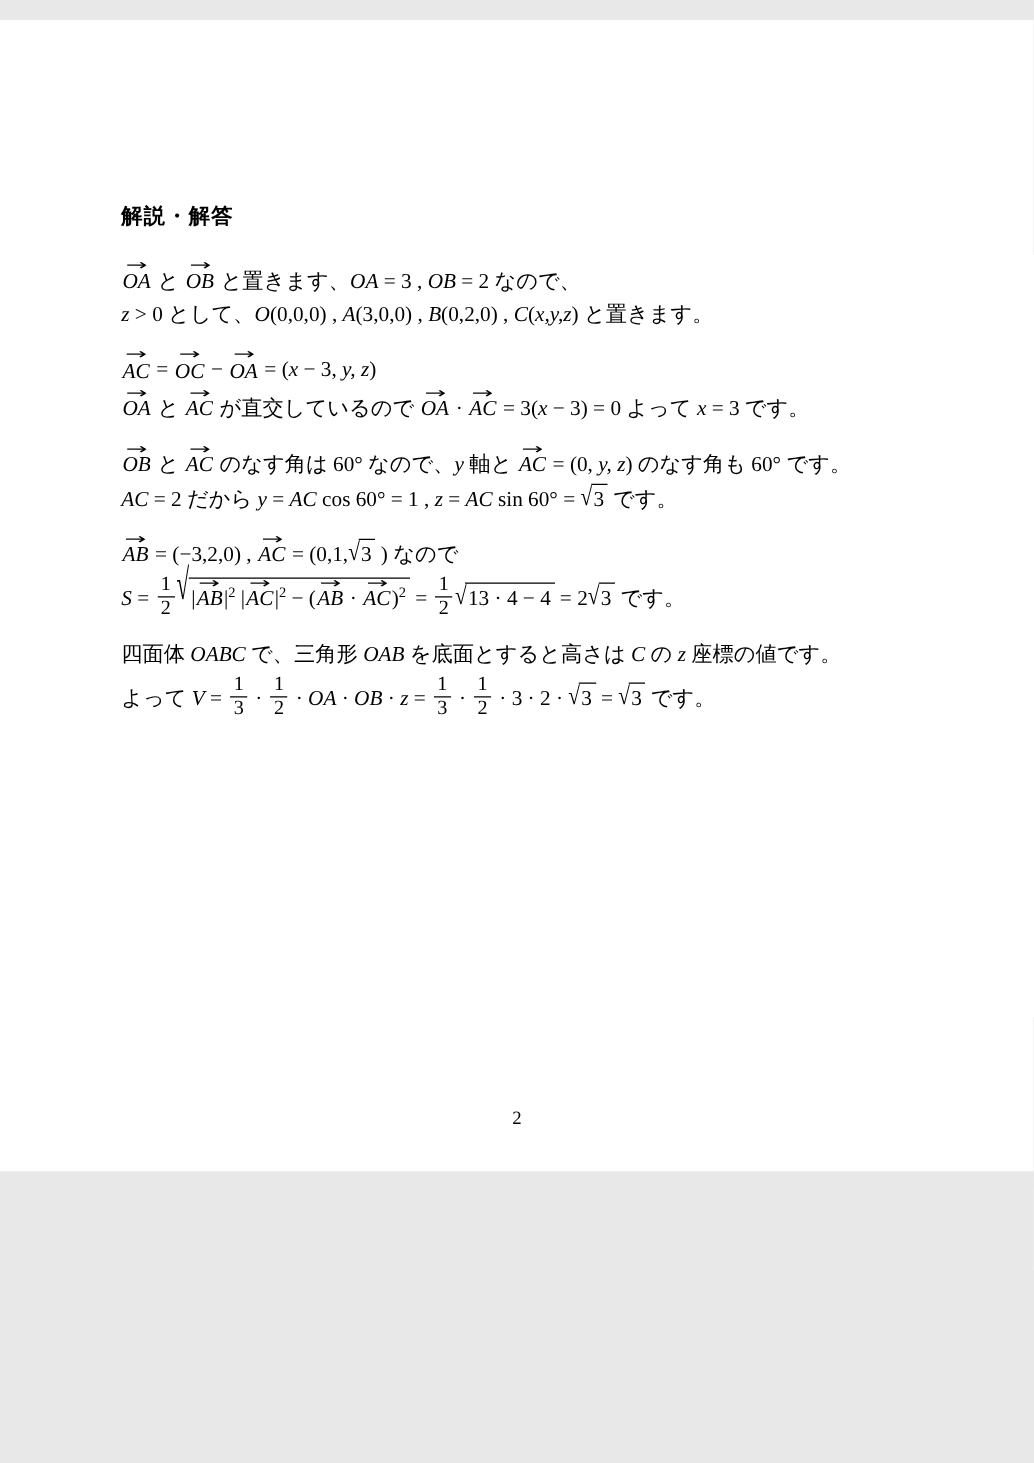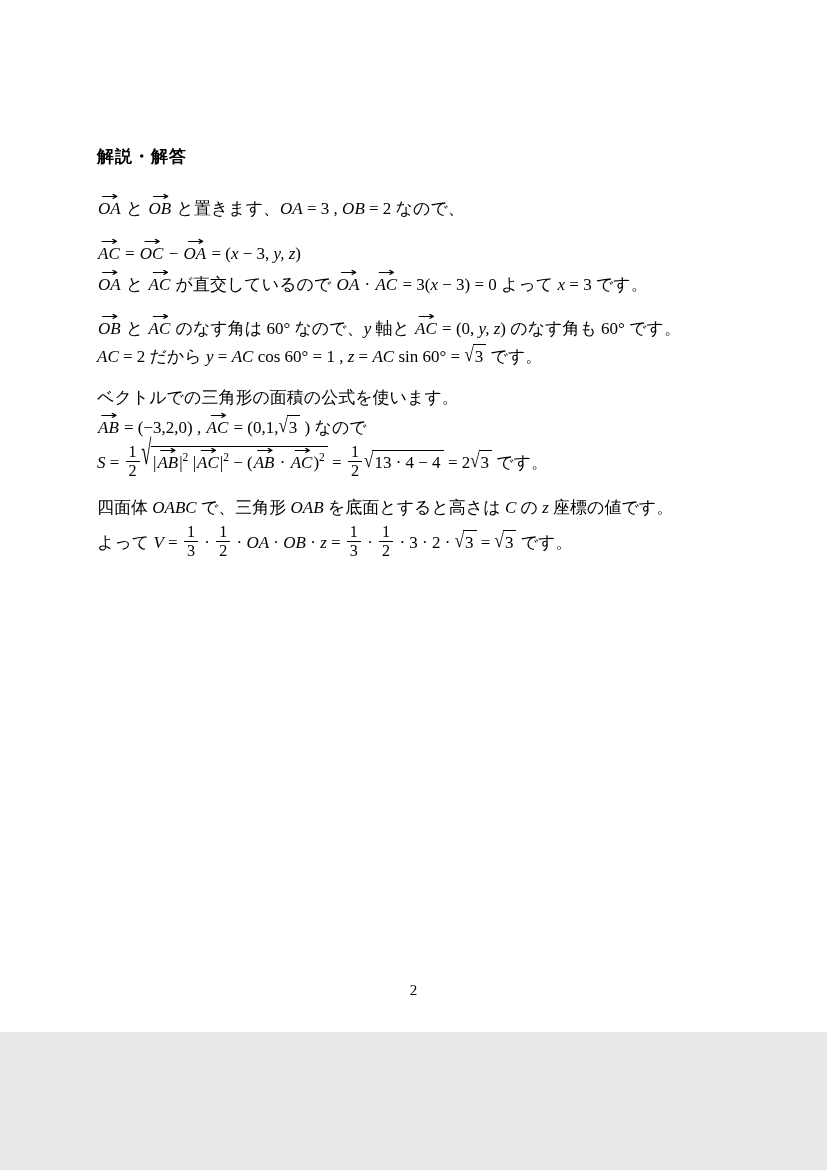--- a/index.html
+++ b/index.html
@@ -1,21 +1,21 @@
 <!DOCTYPE html>
 <html><head>
 <meta charset="utf-8">
 <style>
   * { box-sizing: border-box; }
   html, body { margin: 0; padding: 0; background: #e8e8e8; }
   .page {
     position: relative;
     width: 827px;
-    height: 1032px;
-    margin: 0 auto;
+    height: 921px;
+    margin: 16px auto;
     background: #ffffff;
     color: #000;
     font-family: "Liberation Serif", "DejaVu Serif", serif;
     font-size: 17px;
     overflow: hidden;
   }
   .content {
     position: absolute;
     left: 97px;
     top: 145px;
@@ -96,31 +96,31 @@
 </style>
 </head>
 <body>
 
 <div class="page">
   <div class="content">
     <h2 class="heading">解説・解答</h2>
     <div id="paragraphs">
         <div class="para">
           <div class="line"><span class="vec"><span class="arr">→</span><span class="base">OA</span></span><span class="mt"> と </span><span class="vec"><span class="arr">→</span><span class="base">OB</span></span><span class="mt"> と置きます、</span><span class="mi">OA</span><span class="mt"> = 3 , </span><span class="mi">OB</span><span class="mt"> = 2 なので、</span></div>
+          <div class="line"><span class="mi">z</span><span class="mt"> &gt; 0 として、</span><span class="mi">O</span><span class="mt">(0,0,0) , </span><span class="mi">A</span><span class="mt">(3,0,0) , </span><span class="mi">B</span><span class="mt">(0,2,0) , </span><span class="mi">C</span><span class="mt">(</span><span class="mi">x,y,z</span><span class="mt">) と置きます。</span></div>
         </div>
         <div class="para">
           <div class="line"><span class="vec"><span class="arr">→</span><span class="base">AC</span></span><span class="mt"> = </span><span class="vec"><span class="arr">→</span><span class="base">OC</span></span><span class="mt"> − </span><span class="vec"><span class="arr">→</span><span class="base">OA</span></span><span class="mt"> = (</span><span class="mi">x</span><span class="mt"> − 3, </span><span class="mi">y, z</span><span class="mt">)</span></div>
           <div class="line"><span class="vec"><span class="arr">→</span><span class="base">OA</span></span><span class="mt"> と </span><span class="vec"><span class="arr">→</span><span class="base">AC</span></span><span class="mt"> が直交しているので </span><span class="vec"><span class="arr">→</span><span class="base">OA</span></span><span class="mt"> · </span><span class="vec"><span class="arr">→</span><span class="base">AC</span></span><span class="mt"> = 3(</span><span class="mi">x</span><span class="mt"> − 3) = 0 よって </span><span class="mi">x</span><span class="mt"> = 3 です。</span></div>
         </div>
         <div class="para">
           <div class="line"><span class="vec"><span class="arr">→</span><span class="base">OB</span></span><span class="mt"> と </span><span class="vec"><span class="arr">→</span><span class="base">AC</span></span><span class="mt"> のなす角は 60° なので、</span><span class="mi">y</span><span class="mt"> 軸と </span><span class="vec"><span class="arr">→</span><span class="base">AC</span></span><span class="mt"> = (0, </span><span class="mi">y, z</span><span class="mt">) のなす角も 60° です。</span></div>
           <div class="line"><span class="mi">AC</span><span class="mt"> = 2 だから </span><span class="mi">y</span><span class="mt"> = </span><span class="mi">AC</span><span class="mt"> cos 60° = 1 , </span><span class="mi">z</span><span class="mt"> = </span><span class="mi">AC</span><span class="mt"> sin 60° = </span><span class="sqrt"><span class="rad">√</span><span class="arg"><span class="mt">3</span></span></span><span class="mt"> です。</span></div>
         </div>
         <div class="para">
-          <div class="line"><span class="mt">ベクトルでの三角形の面積の公式を使います。</span></div>
           <div class="line"><span class="vec"><span class="arr">→</span><span class="base">AB</span></span><span class="mt"> = (−3,2,0) , </span><span class="vec"><span class="arr">→</span><span class="base">AC</span></span><span class="mt"> = (0,1,</span><span class="sqrt"><span class="rad">√</span><span class="arg"><span class="mt">3</span></span></span><span class="mt"> ) なので</span></div>
           <div class="line"><span class="mi">S</span><span class="mt"> = </span><span class="frac"><span class="num">1</span><span class="den">2</span></span><span class="sqrt big"><span class="rad">√</span><span class="arg"><span class="mt">|</span><span class="vec"><span class="arr">→</span><span class="base">AB</span></span><span class="mt">|</span><sup class="sup">2</sup><span class="mt"> |</span><span class="vec"><span class="arr">→</span><span class="base">AC</span></span><span class="mt">|</span><sup class="sup">2</sup><span class="mt"> − (</span><span class="vec"><span class="arr">→</span><span class="base">AB</span></span><span class="mt"> · </span><span class="vec"><span class="arr">→</span><span class="base">AC</span></span><span class="mt">)</span><sup class="sup">2</sup></span></span><span class="mt"> = </span><span class="frac"><span class="num">1</span><span class="den">2</span></span><span class="sqrt"><span class="rad">√</span><span class="arg"><span class="mt">13 · 4 − 4</span></span></span><span class="mt"> = 2</span><span class="sqrt"><span class="rad">√</span><span class="arg"><span class="mt">3</span></span></span><span class="mt"> です。</span></div>
         </div>
         <div class="para">
           <div class="line"><span class="mt">四面体 </span><span class="mi">OABC</span><span class="mt"> で、三角形 </span><span class="mi">OAB</span><span class="mt"> を底面とすると高さは </span><span class="mi">C</span><span class="mt"> の </span><span class="mi">z</span><span class="mt"> 座標の値です。</span></div>
           <div class="line"><span class="mt">よって </span><span class="mi">V</span><span class="mt"> = </span><span class="frac"><span class="num">1</span><span class="den">3</span></span><span class="mt"> · </span><span class="frac"><span class="num">1</span><span class="den">2</span></span><span class="mt"> · </span><span class="mi">OA</span><span class="mt"> · </span><span class="mi">OB</span><span class="mt"> · </span><span class="mi">z</span><span class="mt"> = </span><span class="frac"><span class="num">1</span><span class="den">3</span></span><span class="mt"> · </span><span class="frac"><span class="num">1</span><span class="den">2</span></span><span class="mt"> · 3 · 2 · </span><span class="sqrt"><span class="rad">√</span><span class="arg"><span class="mt">3</span></span></span><span class="mt"> = </span><span class="sqrt"><span class="rad">√</span><span class="arg"><span class="mt">3</span></span></span><span class="mt"> です。</span></div>
         </div>
       </div>
   </div>
   <div class="pageno">2</div>

